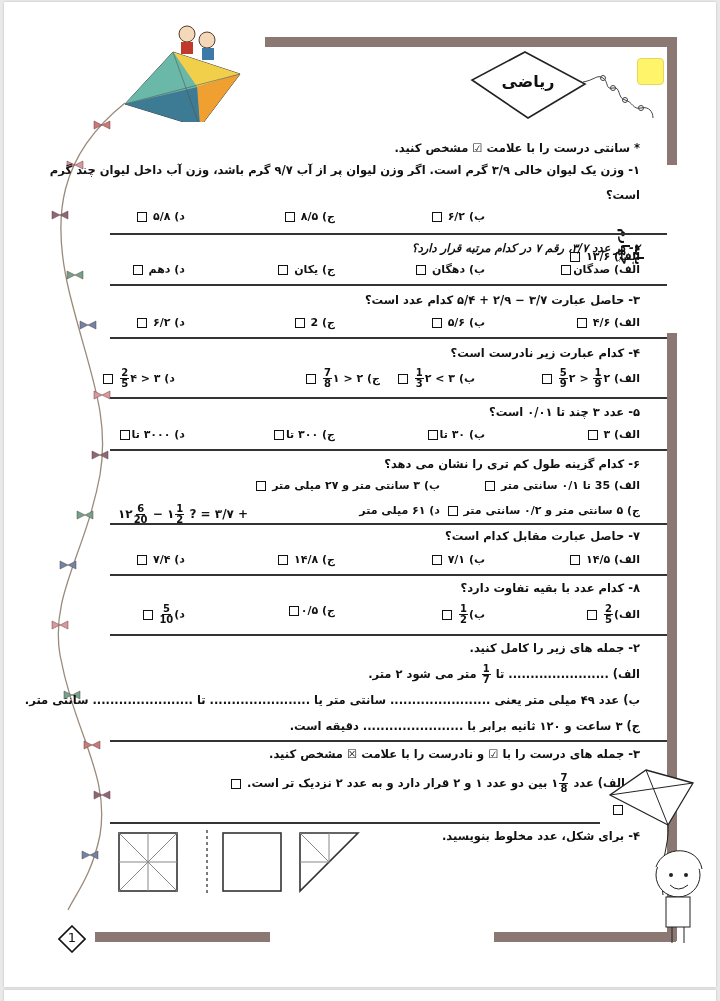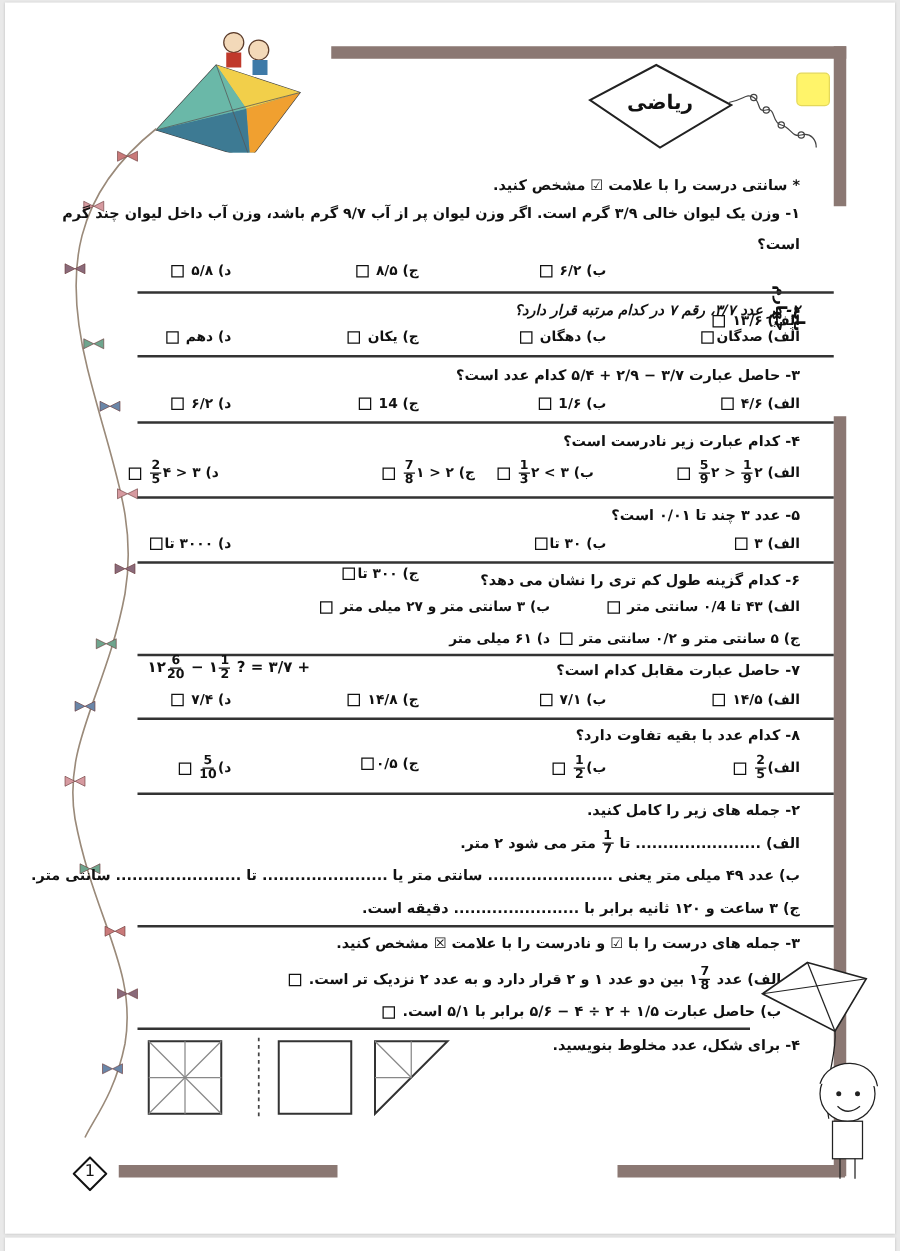--- a/index.html
+++ b/index.html
@@ -102,22 +102,22 @@
   <span class="opt" style="right:0;"><span>الف) صدگان</span><span class="box"></span></span>
   <span class="opt" style="right:155px;"><span>ب) دهگان</span> <span class="box"></span></span>
   <span class="opt" style="right:305px;"><span>ج) یکان</span> <span class="box"></span></span>
   <span class="opt" style="right:455px;"><span>د) دهم</span> <span class="box"></span></span>
 </div>
 <div class="sep" style="top:284px;width:557px;"></div>
 
 <div class="q" style="top:292px;">۳- حاصل عبارت ۳/۷ − ۲/۹ + ۵/۴ کدام عدد است؟</div>
 <div class="opts" style="top:316px;">
   <span class="opt" style="right:0;"><span>الف) ۴/۶</span> <span class="box"></span></span>
-  <span class="opt" style="right:155px;"><span>ب) 1/۶</span> <span class="box"></span></span>
-  <span class="opt" style="right:305px;"><span>ج) 14</span> <span class="box"></span></span>
+  <span class="opt" style="right:155px;"><span>ب) ۵/۶</span> <span class="box"></span></span>
+  <span class="opt" style="right:305px;"><span>ج) 2</span> <span class="box"></span></span>
   <span class="opt" style="right:455px;"><span>د) ۶/۲</span> <span class="box"></span></span>
 </div>
 <div class="sep" style="top:337px;width:557px;"></div>
 
 <div class="q" style="top:345px;">۴- کدام عبارت زیر نادرست است؟</div>
 <div class="opts" style="top:368px;height:26px;">
   <span class="opt" style="right:0;">
     <span>الف)</span>
     <span>۲</span><span class="frac">
         <span class="n">1</span>
@@ -160,38 +160,38 @@
       </span>
     <span class="box"></span>
   </span>
 </div>
 <div class="sep" style="top:397px;width:557px;"></div>
 
 <div class="q" style="top:404px;">۵- عدد ۳ چند تا ۰/۰۱ است؟</div>
 <div class="opts" style="top:428px;">
   <span class="opt" style="right:0;"><span>الف) ۳</span> <span class="box"></span></span>
   <span class="opt" style="right:155px;"><span>ب) ۳۰ تا</span><span class="box"></span></span>
-  <span class="opt" style="right:305px;margin-top:24px;"><span>ج) ۳۰۰ تا</span><span class="box"></span></span>
+  <span class="opt" style="right:305px;"><span>ج) ۳۰۰ تا</span><span class="box"></span></span>
   <span class="opt" style="right:455px;"><span>د) ۳۰۰۰ تا</span><span class="box"></span></span>
 </div>
 <div class="sep" style="top:449px;width:557px;"></div>
 
 <div class="q" style="top:456px;">۶- کدام گزینه طول کم تری را نشان می دهد؟</div>
 <div class="opts" style="top:479px;">
-  <span class="opt" style="right:0;"><span>الف) ۴۳ تا ۰/4 سانتی متر</span> <span class="box"></span></span>
+  <span class="opt" style="right:0;"><span>الف) 35 تا ۰/۱ سانتی متر</span> <span class="box"></span></span>
   <span class="opt" style="right:200px;"><span>ب) ۳ سانتی متر و ۲۷ میلی متر</span> <span class="box"></span></span>
 </div>
 <div class="opts" style="top:504px;">
   <span class="opt" style="right:0;text-align:right;"><span>ج) ۵ سانتی متر و ۰/۲ سانتی متر</span> <span class="box"></span></span>
   <span class="opt" style="right:200px;"><span>د) ۶۱ میلی متر</span></span>
 </div>
 <div class="sep" style="top:523px;width:557px;"></div>
 
 <div class="q" style="top:528px;">۷- حاصل عبارت مقابل کدام است؟</div>
-<div class="abs" style="left:118px;top:524px;font-size:12px;font-weight:bold;direction:ltr;white-space:nowrap;">
+<div class="abs" style="left:118px;top:504px;font-size:12px;font-weight:bold;direction:ltr;white-space:nowrap;">
   <span>۱۲</span><span class="frac">
       <span class="n">6</span>
       <span>20</span>
     </span>
   −
   <span>۱</span><span class="frac">
       <span class="n">1</span>
       <span>2</span>
     </span>
   <span style="direction:rtl;unicode-bidi:embed;">+ ۳/۷ = ?</span>
@@ -239,21 +239,20 @@
 <div class="q" style="top:770px;right:95px;height:26px;line-height:26px;">
   <span>الف) عدد</span>
   <span class="frac">
       <span class="n">7</span>
       <span>8</span>
     </span><span>۱</span>
   <span>بین دو عدد ۱ و ۲ قرار دارد و به عدد ۲ نزدیک تر است.</span>
   <span class="box"></span>
 </div>
 <div class="q" style="top:801px;right:95px;">
-  <span>ب) حاصل عبارت ۱/۵ + ۲ ÷ ۴ − ۵/۶ برابر با ۵/۱ است.</span>
   <span class="box"></span>
 </div>
 <div class="sep" style="top:822px;width:490px;right:120px;height:1.5px;"></div>
 
 <svg class="abs" style="left:608px;top:765px;" width="110" height="180" viewBox="0 0 110 180">
   <polygon points="38,5 85,18 60,60 2,30" fill="#fff" stroke="#222" stroke-width="1.3"></polygon>
   <line x1="38" y1="5" x2="60" y2="60" stroke="#222"></line>
   <line x1="2" y1="30" x2="85" y2="18" stroke="#222"></line>
   <path d="M60,60 C62,80 50,100 55,130" stroke="#222" fill="none"></path>
   <circle cx="70" cy="110" r="22" fill="#fff" stroke="#222"></circle>

